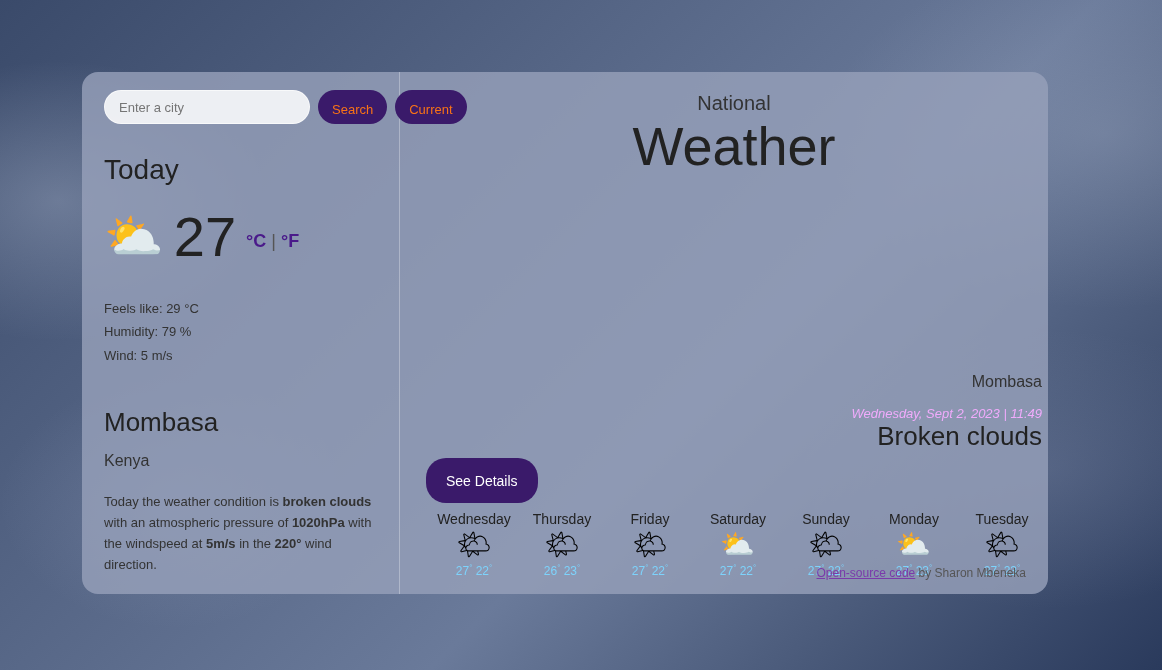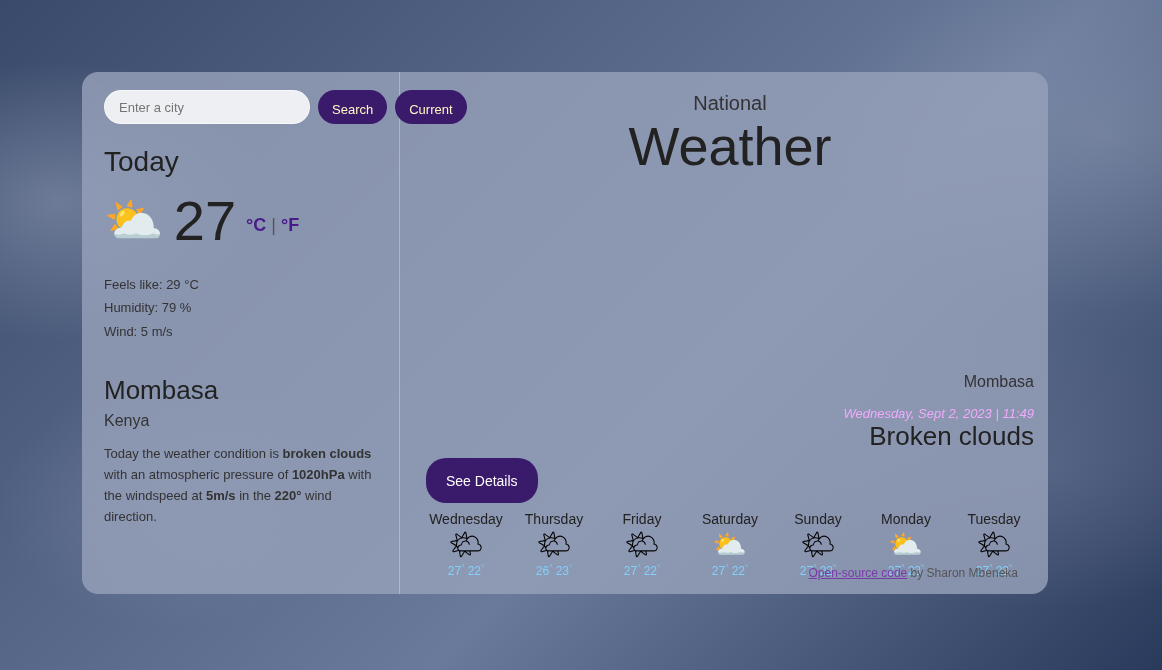--- a/index.html
+++ b/index.html
@@ -46,21 +46,21 @@
     }
 
     
     .left-panel {
       width: 318px;
       min-width: 318px;
       border-right: 1px solid rgba(255,255,255,0.3);
       padding: 18px 22px;
       display: flex;
       flex-direction: column;
-      gap: 4px;
+      gap: 12px;
     }
 
     .search-bar {
       display: flex;
       align-items: center;
       gap: 8px;
       margin-bottom: 18px;
     }
 
     .search-input {
@@ -73,21 +73,21 @@
       font-size: 13px;
       color: #555;
       outline: none;
     }
 
     .btn {
       height: 34px;
       border: none;
       border-radius: 20px;
       background: #3a1a6a;
-      color: #fef9c3;
+      color: #f97316;
       font-size: 13px;
       padding: 12px 14px;
       cursor: pointer;
     }
 
     .today-label {
       font-size: 28px;
       font-weight: 400;
       color: #222;
       margin-bottom: 6px;
@@ -213,20 +213,21 @@
     .forecast-note {
       font-size: 12px;
       color: #333;
       margin-bottom: 14px;
     }
 
     .forecast-strip {
       display: flex;
       gap: 8px;
       justify-content: space-between;
+      margin-left: 8px;
     }
 
     .forecast-day {
       display: flex;
       flex-direction: column;
       align-items: center;
       gap: 4px;
       min-width: 80px;
     }
 

